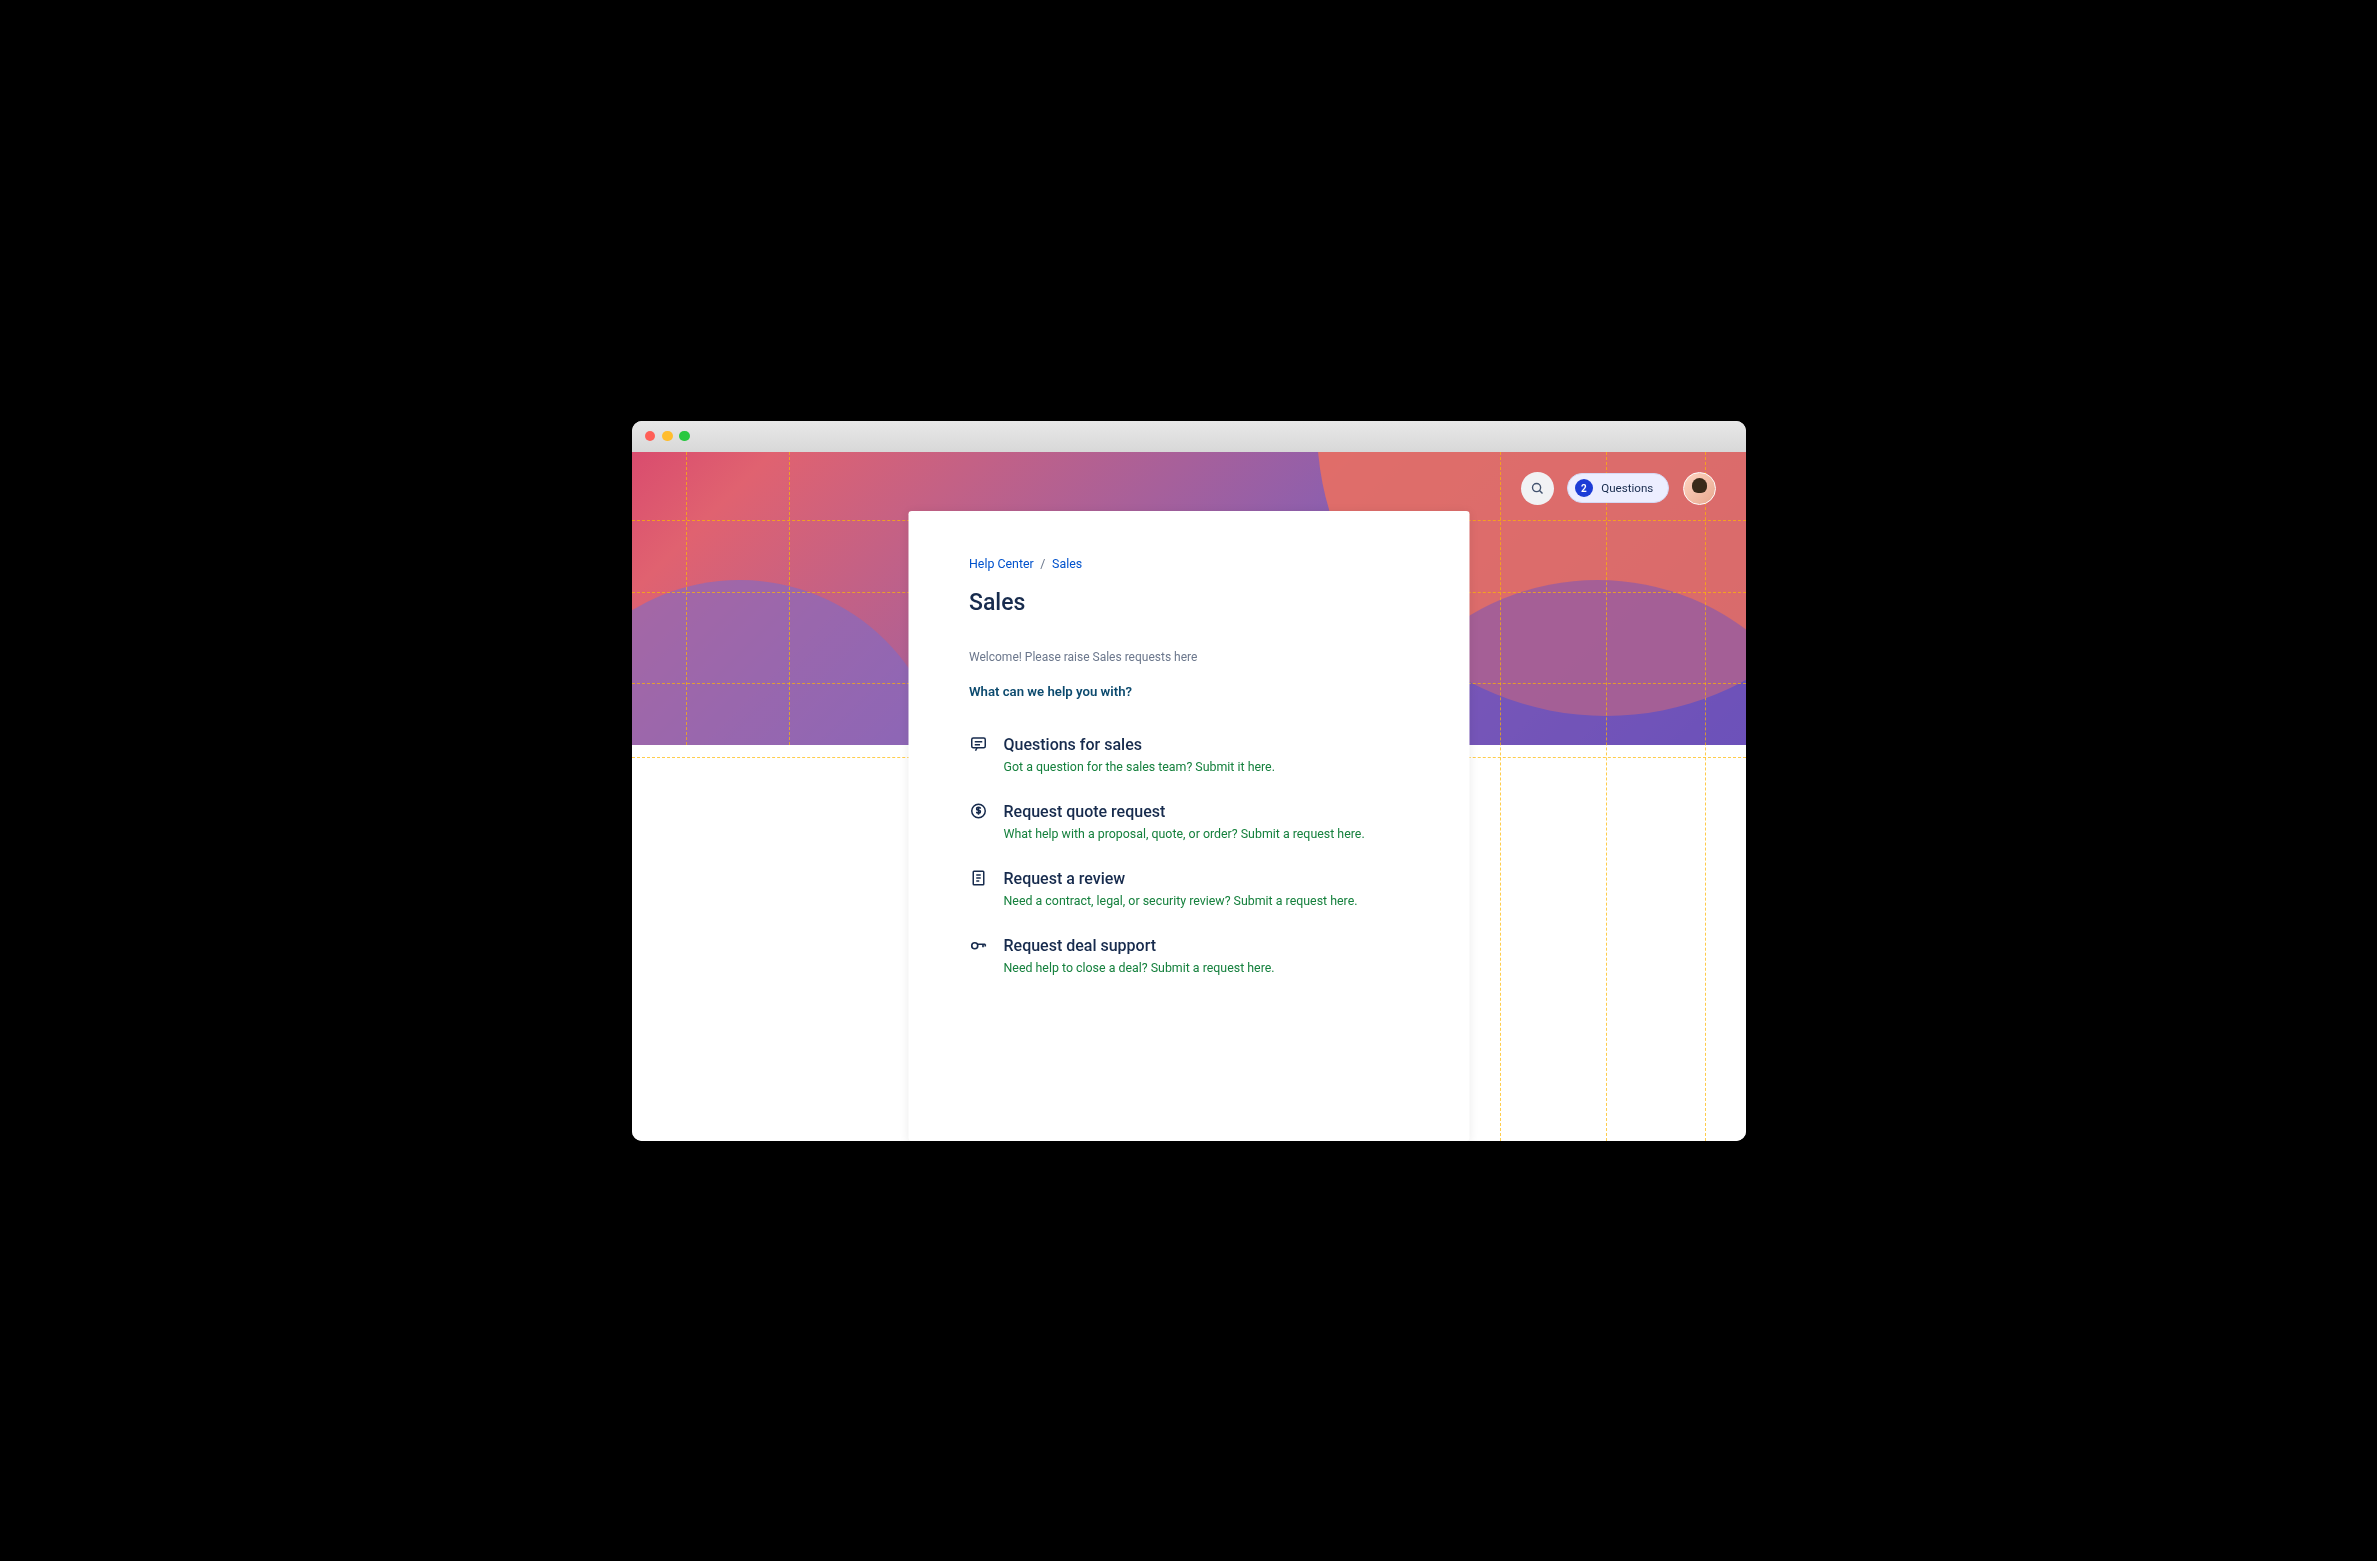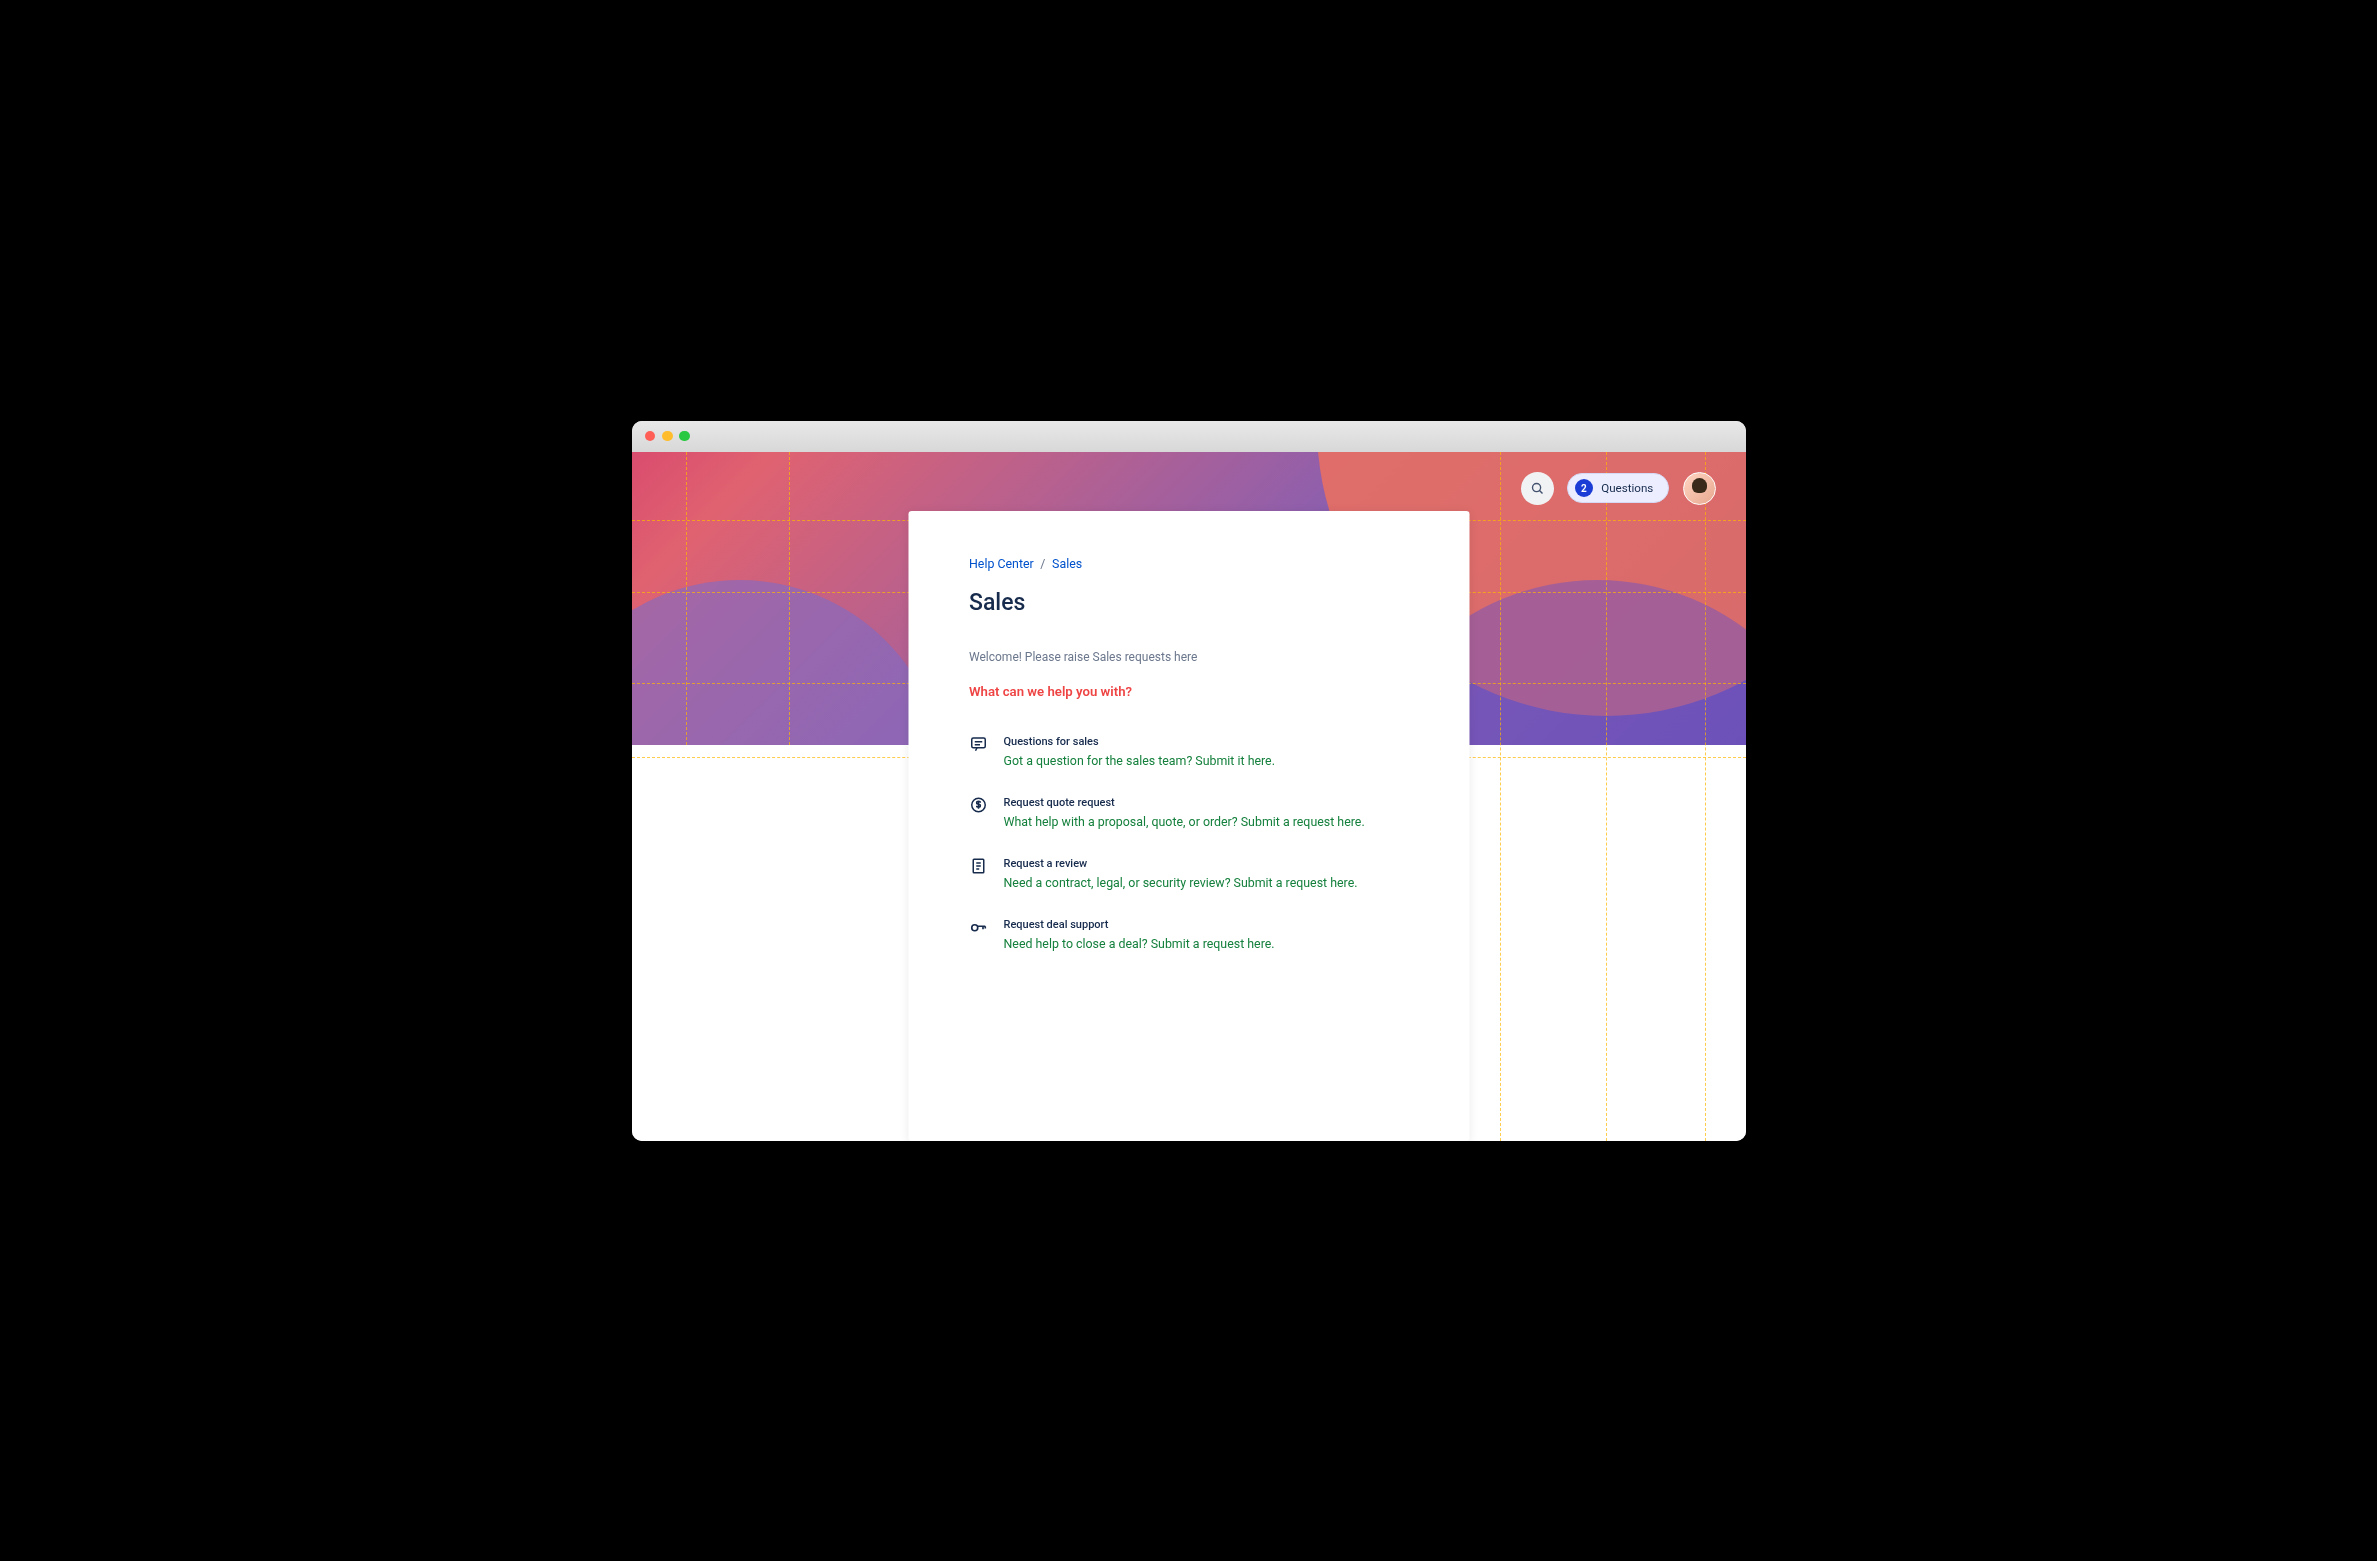--- a/index.html
+++ b/index.html
@@ -227,42 +227,42 @@
     .page-subtitle {
       font-size: 12px;
       color: #6b778c;
       margin-bottom: 20px;
       margin-top: 34px;
     }
     
     .help-heading {
       font-size: 13.2px;
       font-weight: 600;
-      color: #ef4444;
+      color: #0c4a6e;
       margin-bottom: 36px;
     }
     
     .option {
       display: flex;
       gap: 16.5px;
       margin-bottom: 28px;
       cursor: pointer;
       align-items: flex-start;
     }
     
     .option-icon {
       width: 18px;
       height: 18px;
       flex-shrink: 0;
       color: #172b4d;
       margin-top: 0.8px;
     }
     
     .option-title {
-      font-size: 11px;
+      font-size: 16px;
       font-weight: 500;
       color: #172b4d;
       margin-bottom: 5px;
     }
     
     .option-desc {
       font-size: 12.4px;
       color: #15803d;
     }
   </style>

